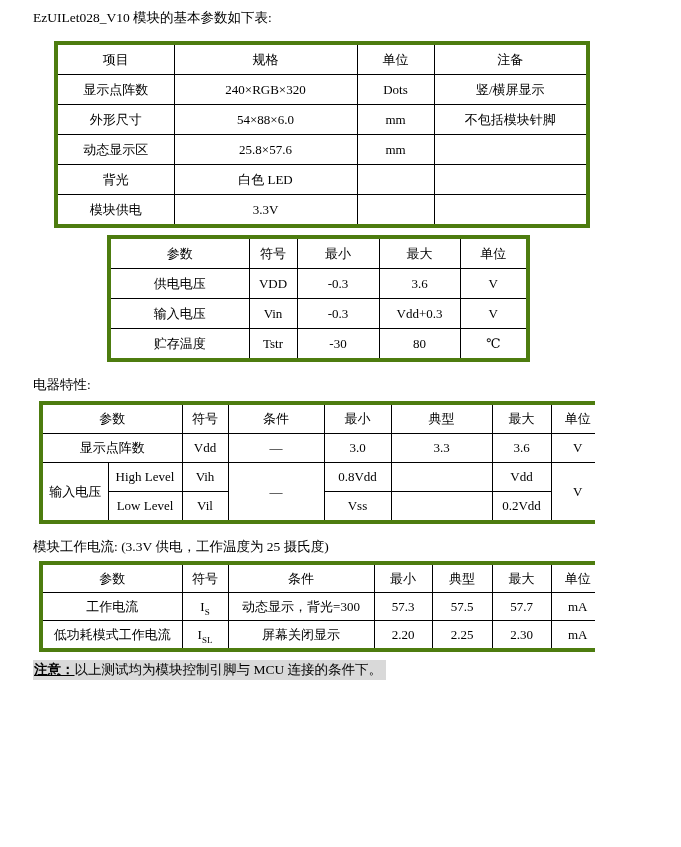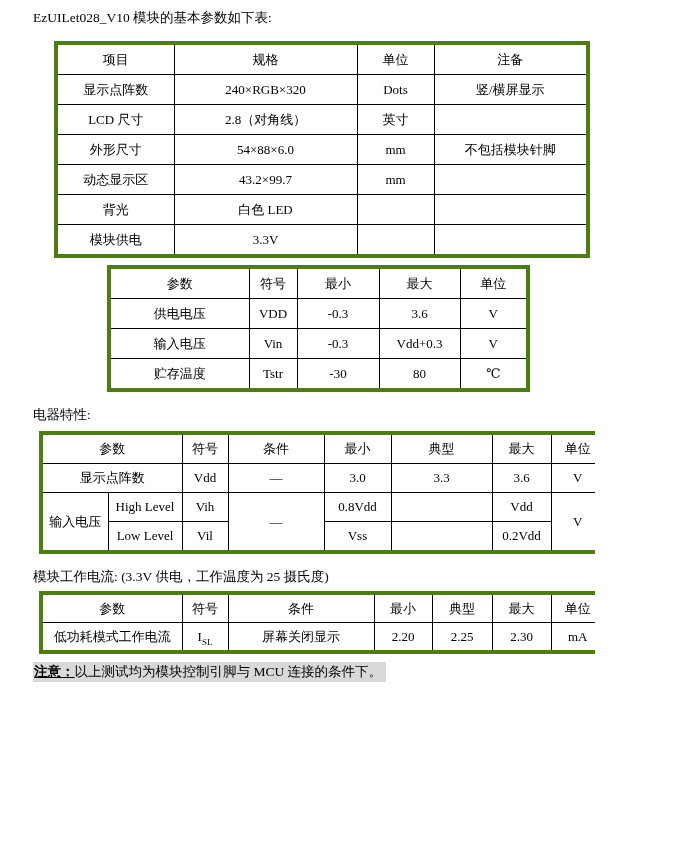--- a/index.html
+++ b/index.html
@@ -55,34 +55,28 @@
       <th>单位</th>
       <th>注备</th>
     </tr>
     <tr>
       <td>显示点阵数</td>
       <td>240×RGB×320</td>
       <td>Dots</td>
       <td>竖/横屏显示</td>
     </tr>
     <tr>
-      <td>LCD 尺寸</td>
-      <td>2.8（对角线）</td>
-      <td>英寸</td>
-      <td></td>
-    </tr>
-    <tr>
       <td>外形尺寸</td>
       <td>54×88×6.0</td>
       <td>mm</td>
       <td>不包括模块针脚</td>
     </tr>
     <tr>
       <td>动态显示区</td>
-      <td>43.2×99.7</td>
+      <td>25.8×57.6</td>
       <td>mm</td>
       <td></td>
     </tr>
     <tr>
       <td>背光</td>
       <td>白色 LED</td>
       <td></td>
       <td></td>
     </tr>
     <tr>
@@ -203,20 +197,29 @@
         <tr>
       <th>参数</th>
       <th>符号</th>
       <th>条件</th>
       <th>最小</th>
       <th>典型</th>
       <th>最大</th>
       <th>单位</th>
     </tr>
     <tr>
+      <td>工作电流</td>
+      <td><span>I</span><sub>S</sub></td>
+      <td>动态显示，背光=300</td>
+      <td>57.3</td>
+      <td>57.5</td>
+      <td>57.7</td>
+      <td>mA</td>
+    </tr>
+    <tr>
       <td>低功耗模式工作电流</td>
       <td><span>I</span><sub>SL</sub></td>
       <td>屏幕关闭显示</td>
       <td>2.20</td>
       <td>2.25</td>
       <td>2.30</td>
       <td>mA</td>
     </tr>
   </tbody>
     </table>

